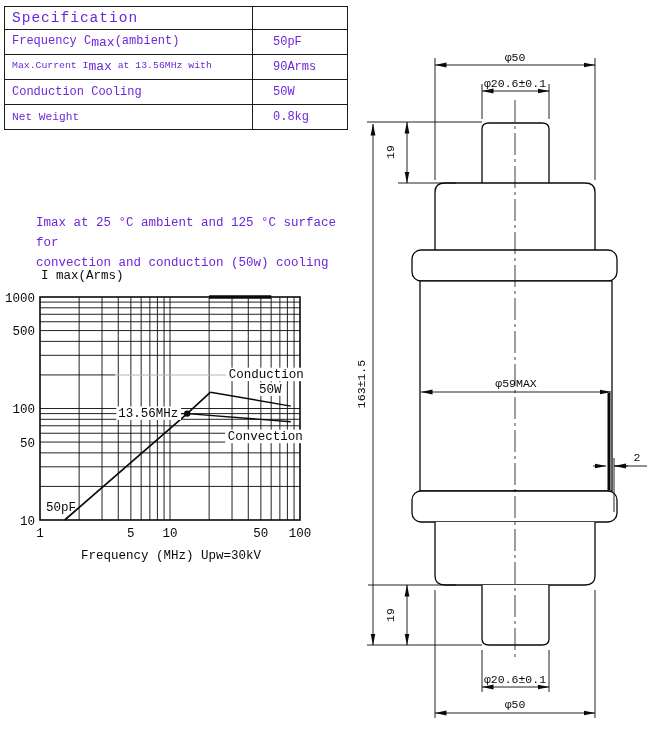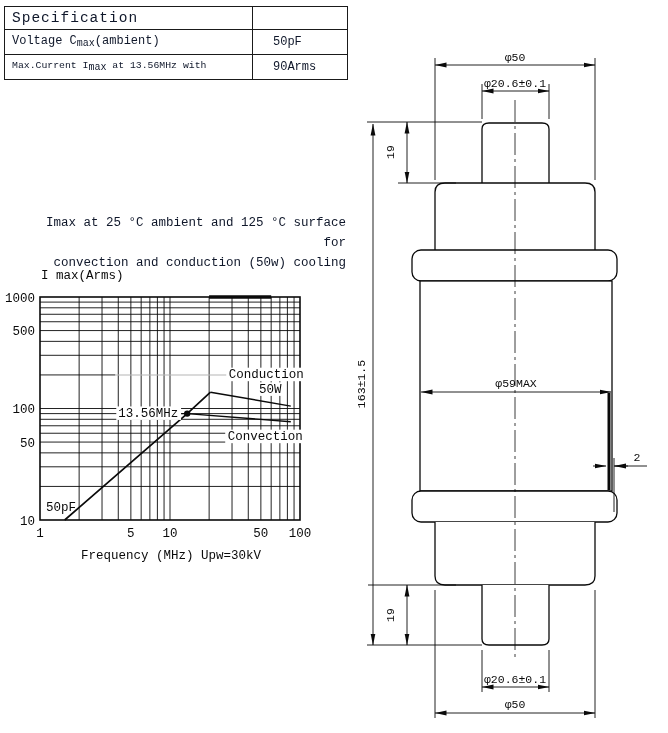--- a/index.html
+++ b/index.html
@@ -1,28 +1,28 @@
 <!DOCTYPE html>
 <html><head>
 <meta charset="utf-8">
 <style>
   html,body{margin:0;padding:0;background:#fff;}
   .page{position:relative;width:668px;height:733px;background:#fff;overflow:hidden;
-        font-family:"Liberation Mono","DejaVu Sans Mono",monospace;color:#0f172a;}
+        font-family:"Liberation Mono","DejaVu Sans Mono",monospace;color:#6d28d9;}
   table.spec{position:absolute;left:4px;top:6px;width:343px;border-collapse:collapse;table-layout:fixed;}
   table.spec th,table.spec td{border:1.4px solid #1a1a1a;overflow:hidden;white-space:nowrap;}
   table.spec th.hdr{text-align:left;font-weight:normal;font-size:14.5px;letter-spacing:1px;
         padding:2px 4px 3px 7px;height:17px;}
   table.spec td.label{font-size:12px;padding:3px 2px 4px 7px;height:17px;}
   table.spec td.value{font-size:12px;padding:3px 2px 4px 20px;height:17px;}
   table.spec tr:nth-child(2) td.label{font-size:9.8px;}
   table.spec tr:nth-child(4) td.label{font-size:11.2px;}
-  sub.sb{font-size:10px;vertical-align:-2px;}
+  sub.sb{font-size:13px;vertical-align:-2px;}
   .chart-title{position:absolute;left:36px;top:213px;width:310px;font-size:12.5px;
-        line-height:20px;white-space:pre-line;text-align:right;}
+        line-height:20px;white-space:pre-line;}
   svg text{font-family:"Liberation Mono","DejaVu Sans Mono",monospace;fill:#0a0a0a;}
   svg{position:absolute;}
   #chart-svg{left:0;top:265px;}
   #drawing-svg{left:350px;top:40px;}
 </style>
 </head>
 <body>
 
 <div class="page">
 
@@ -32,26 +32,34 @@
         <col style="width:95px">
       </colgroup>
     <thead>
       <tr>
         <th class="hdr">Specification</th>
         <th class="hdr"></th>
       </tr>
     </thead>
     <tbody id="spec-body">
         <tr>
-          <td class="label"><span>Voltage C</span><sub class="sb">max</sub><span>(ambient)</span></td>
+          <td class="label"><span>Frequency C</span><sub class="sb">max</sub><span>(ambient)</span></td>
           <td class="value">50pF</td>
         </tr>
         <tr>
           <td class="label"><span>Max.Current I</span><sub class="sb">max</sub><span> at 13.56MHz with</span></td>
           <td class="value">90Arms</td>
+        </tr>
+        <tr>
+          <td class="label"><span>Conduction Cooling</span></td>
+          <td class="value">50W</td>
+        </tr>
+        <tr>
+          <td class="label"><span>Net Weight</span></td>
+          <td class="value">0.8kg</td>
         </tr>
       </tbody>
   </table>
 
   <div class="chart-title">Imax at 25 °C ambient and 125 °C surface for
 convection and conduction (50w) cooling</div>
 
   <svg id="chart-svg" width="340" height="312" viewBox="0 0 340 312">
     <g id="chart-grid">
         <line x1="79.13389943631756" y1="32" x2="79.13389943631756" y2="255" stroke="#0a0a0a" stroke-width="0.9"></line>

